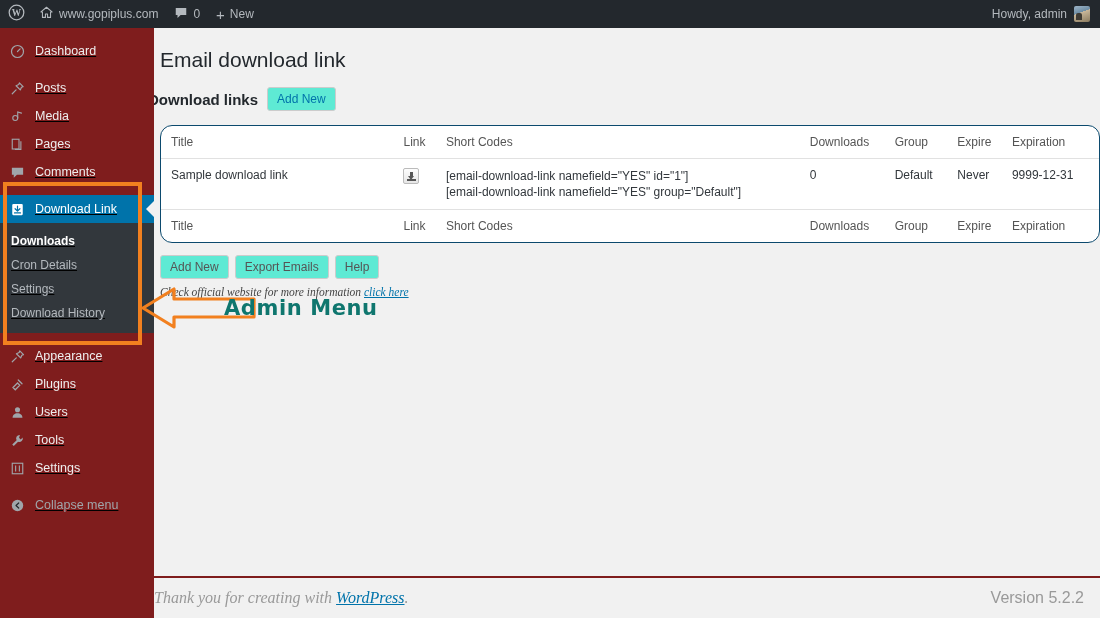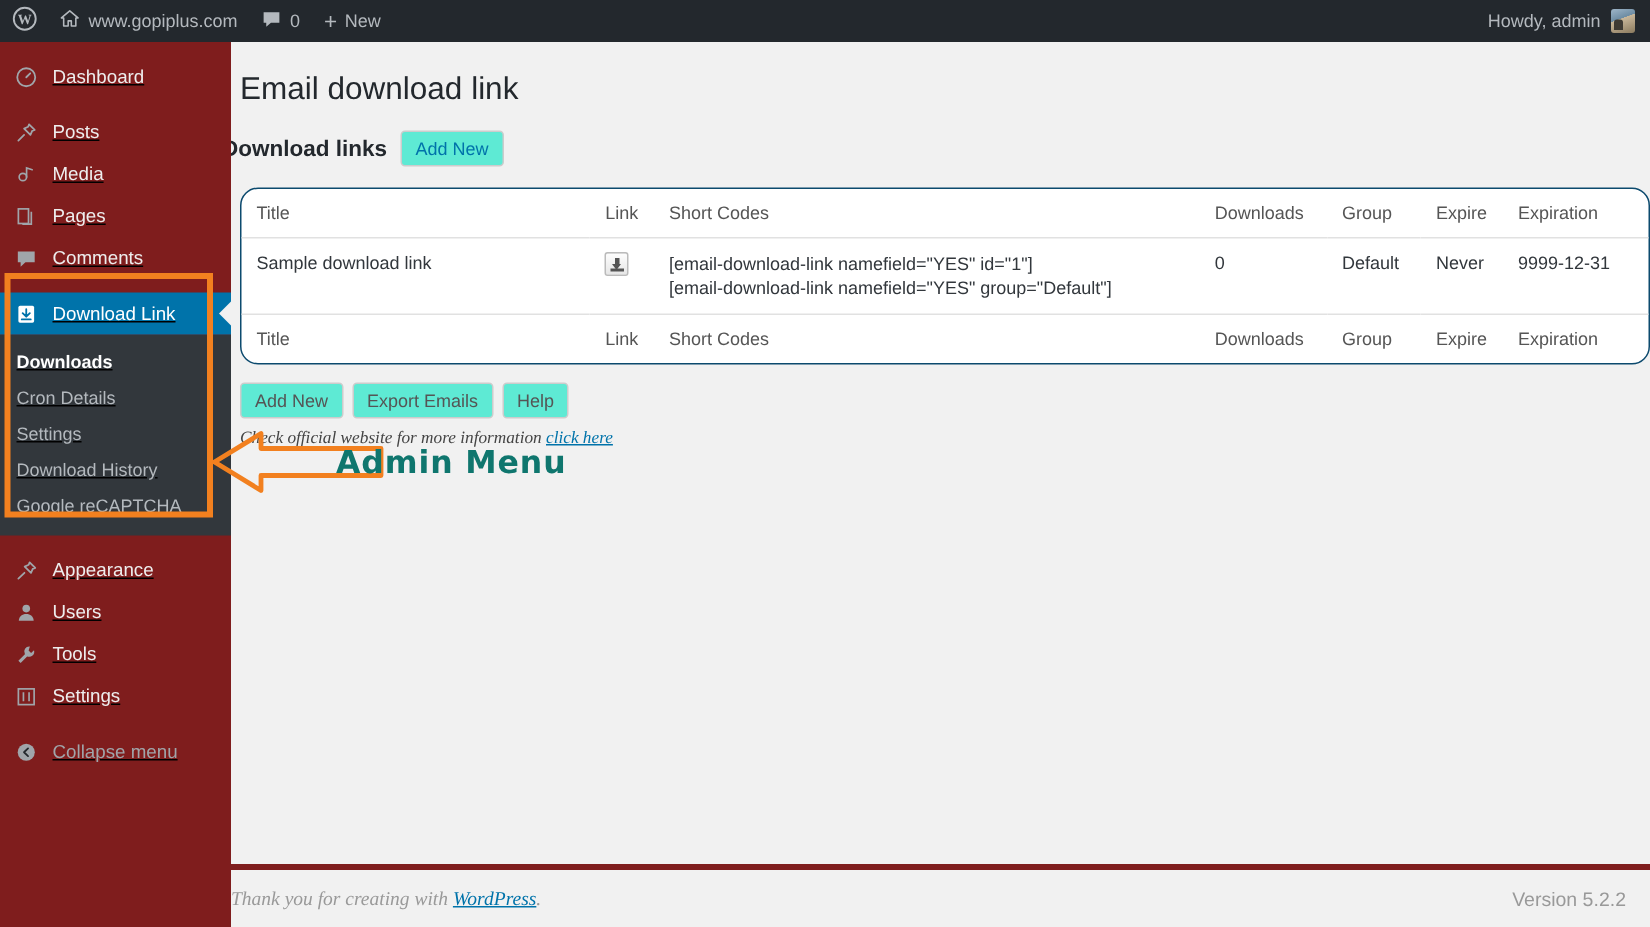--- a/index.html
+++ b/index.html
@@ -114,22 +114,22 @@
   .note {
     padding: 7px 0 0 14px; font-size: 11.5px; color: #444;
     font-style: italic; font-family: "Liberation Serif", serif;
   }
   .note a { color: #0073aa; }
 
   
   .footer {
     position: absolute; left: 130px; bottom: 0; width: 970px; height: 42px;
     display: flex; align-items: center; justify-content: space-between;
-    padding: 0 16px 0 24px; font-size: 13px; color: #999;
-    border-top: 4px solid #7f1d1d; background: #f1f1f1;
+    padding: 0 16px 0 24px; font-size: 16px; color: #999;
+    border-top: 2px solid #7f1d1d; background: #f1f1f1;
   }
   .footer .left { font-style: italic; font-family: "Liberation Serif", serif; }
   .footer a { color: #0073aa; }
 </style>
 </head>
 <body>
 
 <div class="screen">
 
   <div class="adminbar">
@@ -240,36 +240,41 @@
       </div>
       <div class="submenu-item">
         <span>Cron Details</span>
       </div>
       <div class="submenu-item">
         <span>Settings</span>
       </div>
       <div class="submenu-item">
         <span>Download History</span>
       </div>
-      <div class="submenu-item">
-        <span>Google reCAPTCHA</span>
-      </div>
     </div>
 
     <div class="menu-gap"></div>
 
     <div class="menu-item">
       <span class="ico">
         <svg width="15" height="15" viewBox="0 0 20 20">
             <path d="M13 2.5l5 5-2.2.8-1.6 3.6-5.6-5.6 3.6-1.6zM8.4 11.8L3 17" stroke="currentColor" stroke-width="1.6" fill="none" stroke-linejoin="round" stroke-linecap="round"></path>
           </svg>
       </span>
       <span>Appearance</span>
     </div>
 
+    <div class="menu-item">
+      <span class="ico">
+        <svg width="15" height="15" viewBox="0 0 20 20">
+            <path d="M4 14l6-6 3 3-6 6zM11 4l5 5" stroke="currentColor" stroke-width="1.7" fill="none" stroke-linecap="round"></path>
+          </svg>
+      </span>
+      <span>Plugins</span>
+    </div>
 
     <div class="menu-item">
       <span class="ico">
         <svg width="15" height="15" viewBox="0 0 20 20">
             <circle cx="10" cy="6.3" r="3.4" fill="currentColor"></circle>
             <path d="M3.4 17c0-3.7 3-6 6.6-6s6.6 2.3 6.6 6z" fill="currentColor"></path>
           </svg>
       </span>
       <span>Users</span>
     </div>

